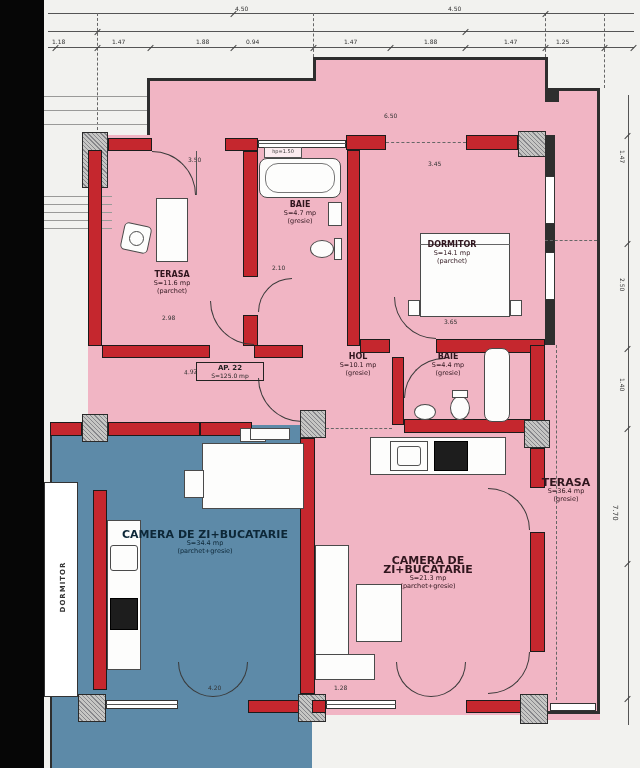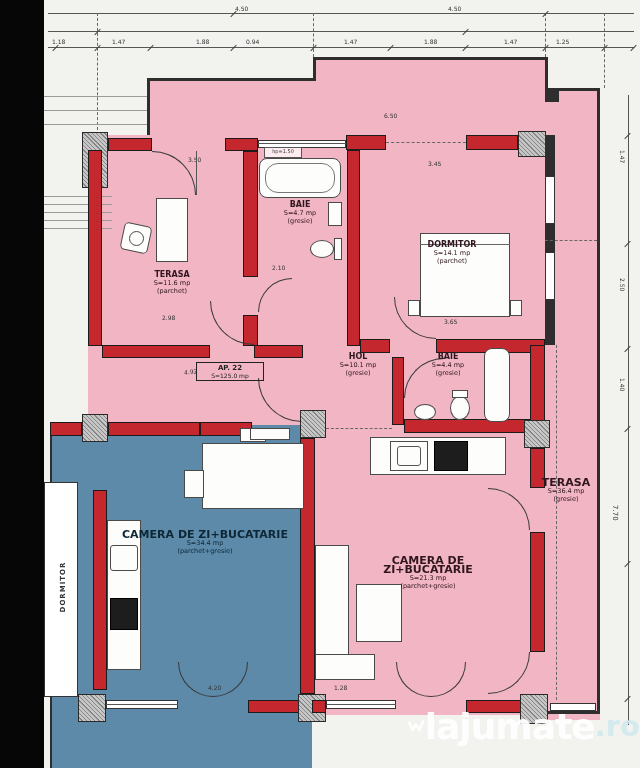--- a/index.html
+++ b/index.html
@@ -288,21 +288,14 @@
     <div class="f">(parchet+gresie)</div>
   </div>
   <div class="room small" style="left:540px;top:478px;width:52px;">
     <div class="n">TERASA</div>
     <div class="a">S=36.4 mp</div>
     <div class="f">(gresie)</div>
   </div>
 
   <div class="dark" style="left:0;top:0;width:44px;height:768px;background:#060606;"></div>
 
-  <div id="watermark">
-    <svg width="72" height="62" viewBox="0 0 80 66">
-      <path d="M7 18 L22 52 L38 26 L54 52 L72 12" fill="none" stroke="#ffffff" stroke-width="13" stroke-linecap="round" stroke-linejoin="round"></path>
-    </svg>
-    <span class="brand">lajumate</span>
-      <span class="tld">.ro</span>
-  </div>
 
 </div>
 
 </body></html>

